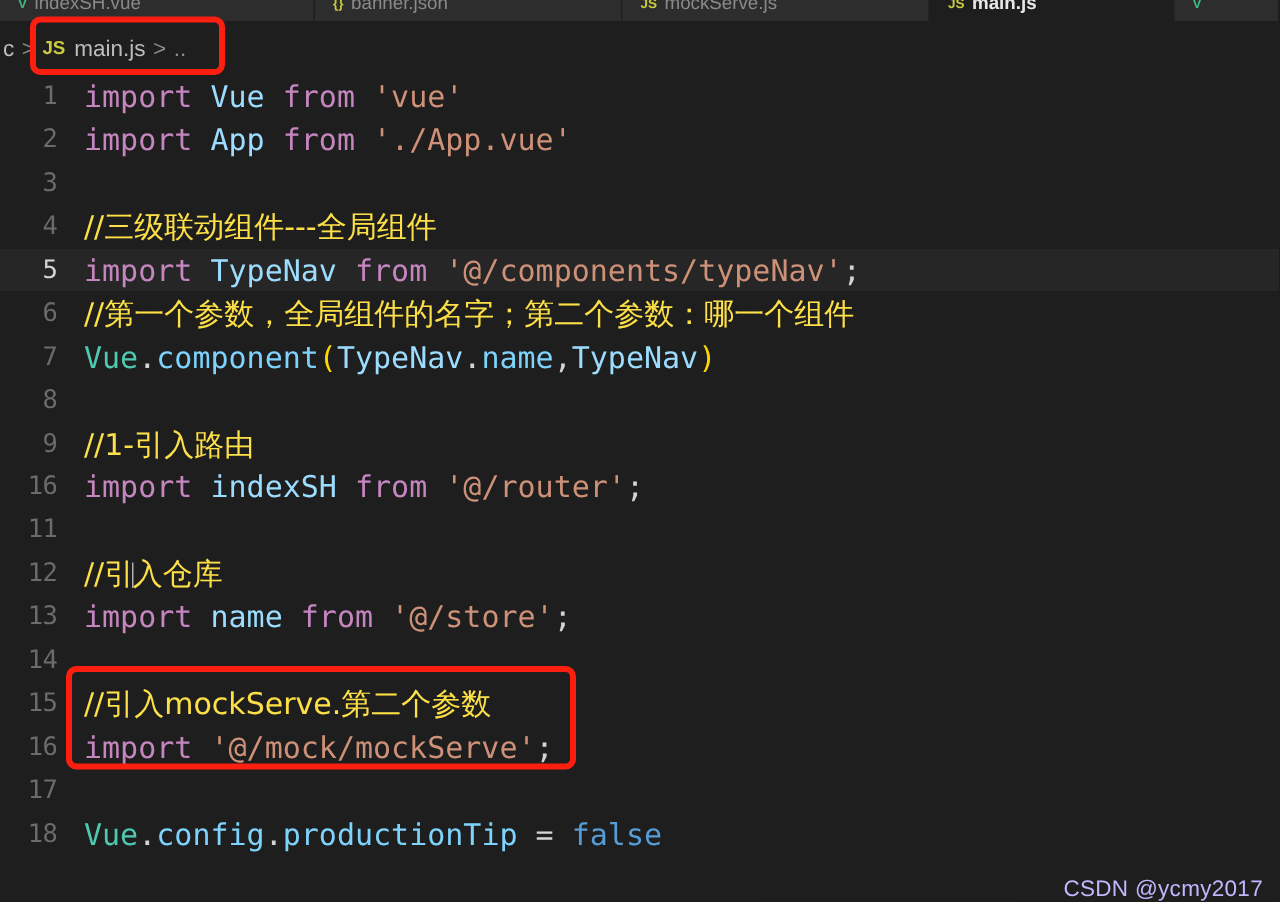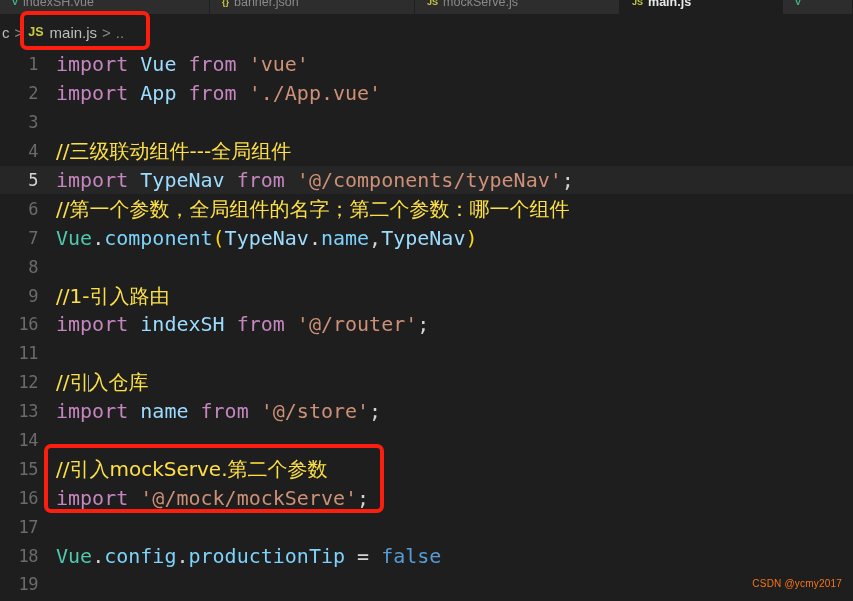--- a/index.html
+++ b/index.html
@@ -133,24 +133,24 @@
     border:4px solid #fc1f10;
     border-radius:7px;
     pointer-events:none;
   }
   #anno-breadcrumb { left:20px;  top:11px;  width:130px; height:39px; }
   #anno-mock       { left:44px;  top:444px; width:340px; height:69px; }
 
   
   .watermark {
     position:absolute;
-    right:11px; bottom:12px;
-    font-family:"Liberation Sans", sans-serif;
-    font-size:10px;
-    color:#f97316;
+    right:11px; bottom:0;
+    font-family:"Liberation Sans", sans-serif;
+    font-size:15px;
+    color:#c4b5fd;
     letter-spacing:0.2px;
   }
 </style>
 </head>
 <body>
 
 <div id="app">
 
   <div class="tabstrip">
     <div class="tab vue tab-w1">
@@ -254,24 +254,20 @@
         <div class="code-text"><span class="t-kw">import</span><span class="t-punct"> </span><span class="t-str">'@/mock/mockServe'</span><span class="t-punct">;</span></div>
       </div>
       <div class="code-row">
         <div class="gutter">17</div>
         <div class="code-text"></div>
       </div>
       <div class="code-row">
         <div class="gutter">18</div>
         <div class="code-text"><span class="t-obj">Vue</span><span class="t-punct">.</span><span class="t-prop">config</span><span class="t-punct">.</span><span class="t-prop">productionTip</span><span class="t-punct"> = </span><span class="t-bool">false</span></div>
       </div>
-      <div class="code-row">
-        <div class="gutter">19</div>
-        <div class="code-text"></div>
-      </div>
     </div>
 
   <div class="anno-box" id="anno-breadcrumb"></div>
   <div class="anno-box" id="anno-mock"></div>
 
   <div class="watermark">CSDN @ycmy2017</div>
 
 </div>
 
 </body></html>

